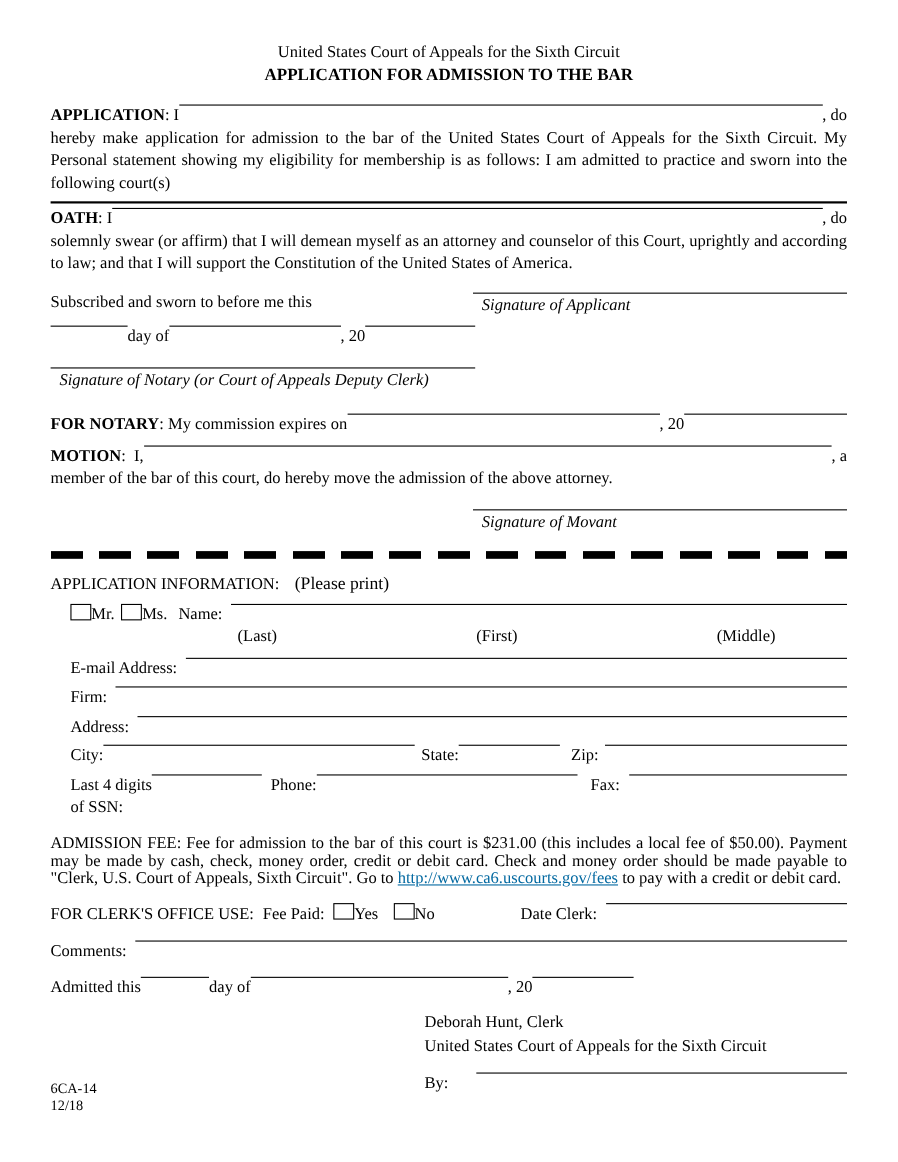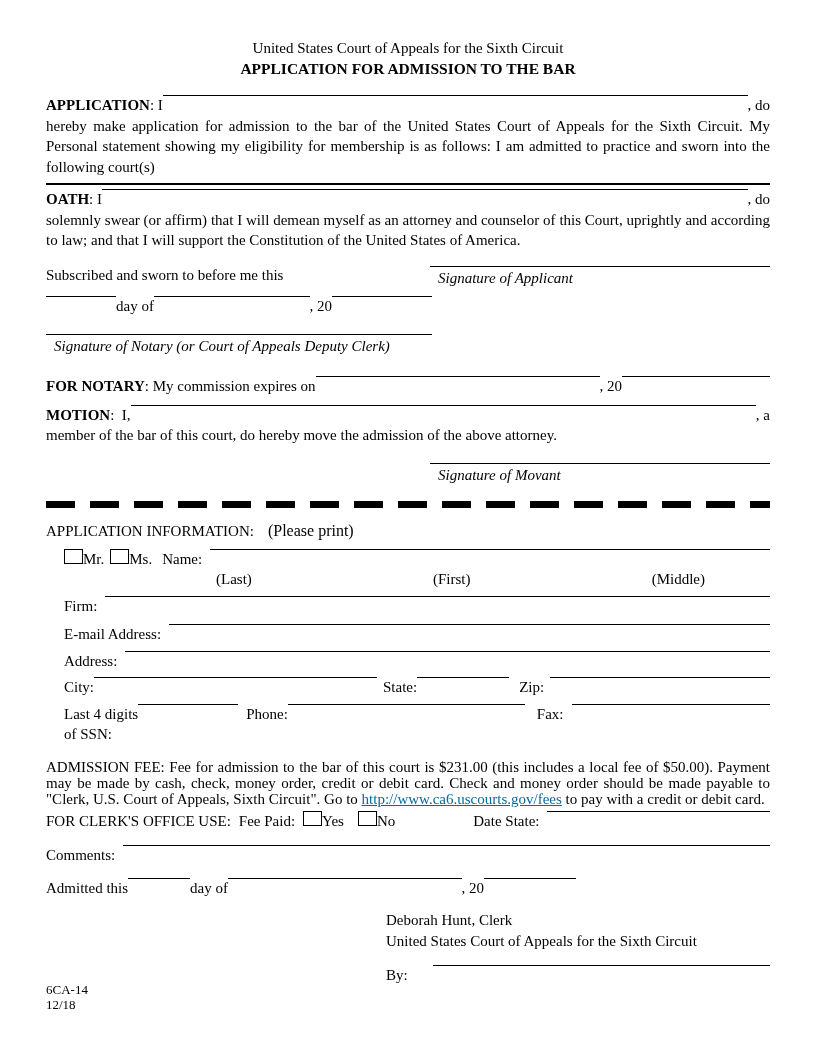--- a/index.html
+++ b/index.html
@@ -124,28 +124,28 @@
     <span>Name:</span>
     <span class="gap8"></span>
     <span class="blank fill"></span>
   </div>
   <div style="display:flex;padding-left:170px;padding-right:65px;justify-content:space-between;">
     <span>(Last)</span>
     <span>(First)</span>
     <span>(Middle)</span>
   </div>
 
-  <div class="frow" style="margin-top:6px;padding-left:18px;">
-    <span>Firm:</span>
-    <span class="gap8"></span>
-    <span class="blank fill"></span>
-  </div>
-
   <div class="frow" style="margin-top:8px;padding-left:18px;">
     <span>E-mail Address:</span>
+    <span class="gap8"></span>
+    <span class="blank fill"></span>
+  </div>
+
+  <div class="frow" style="margin-top:6px;padding-left:18px;">
+    <span>Firm:</span>
     <span class="gap8"></span>
     <span class="blank fill"></span>
   </div>
 
   <div class="frow" style="margin-top:6px;padding-left:18px;">
     <span>Address:</span>
     <span class="gap8"></span>
     <span class="blank fill"></span>
   </div>
 
@@ -167,32 +167,32 @@
     <span class="blank" style="width:100px;"></span>
     <span style="padding-left:8px;">Phone:</span>
     <span class="blank" style="width:237px;"></span>
     <span style="padding-left:12px;">Fax:</span>
     <span class="gap8"></span>
     <span class="blank fill"></span>
   </div>
 
   <p class="justify fee" style="margin:14px 0 0 0;"><span>ADMISSION FEE:  Fee for admission to the bar of this court is $231.00 (this includes a local fee of $50.00).  Payment may be made by cash, check, money order, credit or debit card. Check and money order should be made payable to "Clerk, U.S. Court of Appeals, Sixth Circuit".  Go to </span><a class="link">http://www.ca6.uscourts.gov/fees</a><span> to pay with a credit or debit card.</span></p>
 
-  <div class="frow" style="margin-top:4px;">
+  <div class="frow" style="margin-top:14px;">
     <span>FOR CLERK'S OFFICE USE:</span>
     <span class="gap8"></span>
     <span>Fee Paid:</span>
     <span class="gap8"></span>
     <span class="checkbox"></span>
       <span>Yes</span>
     <span class="gap14"></span>
     <span class="checkbox"></span>
       <span>No</span>
     <span style="width:78px;"></span>
-    <span>Date State:</span>
+    <span>Date Clerk:</span>
     <span class="gap8"></span>
     <span class="blank fill"></span>
   </div>
 
   <div class="frow" style="margin-top:14px;">
     <span>Comments:</span>
     <span class="gap8"></span>
     <span class="blank fill"></span>
   </div>
 

